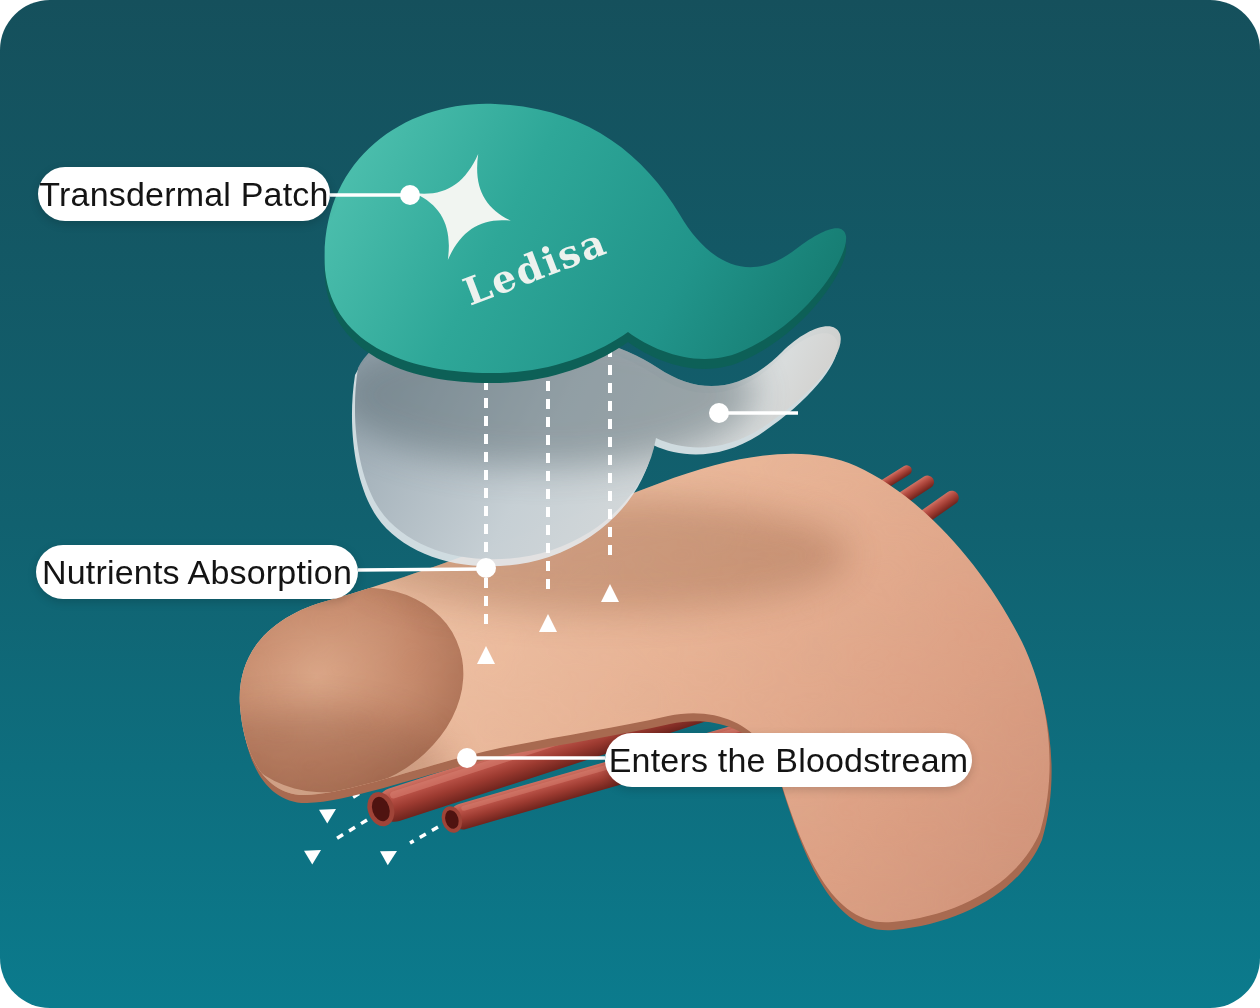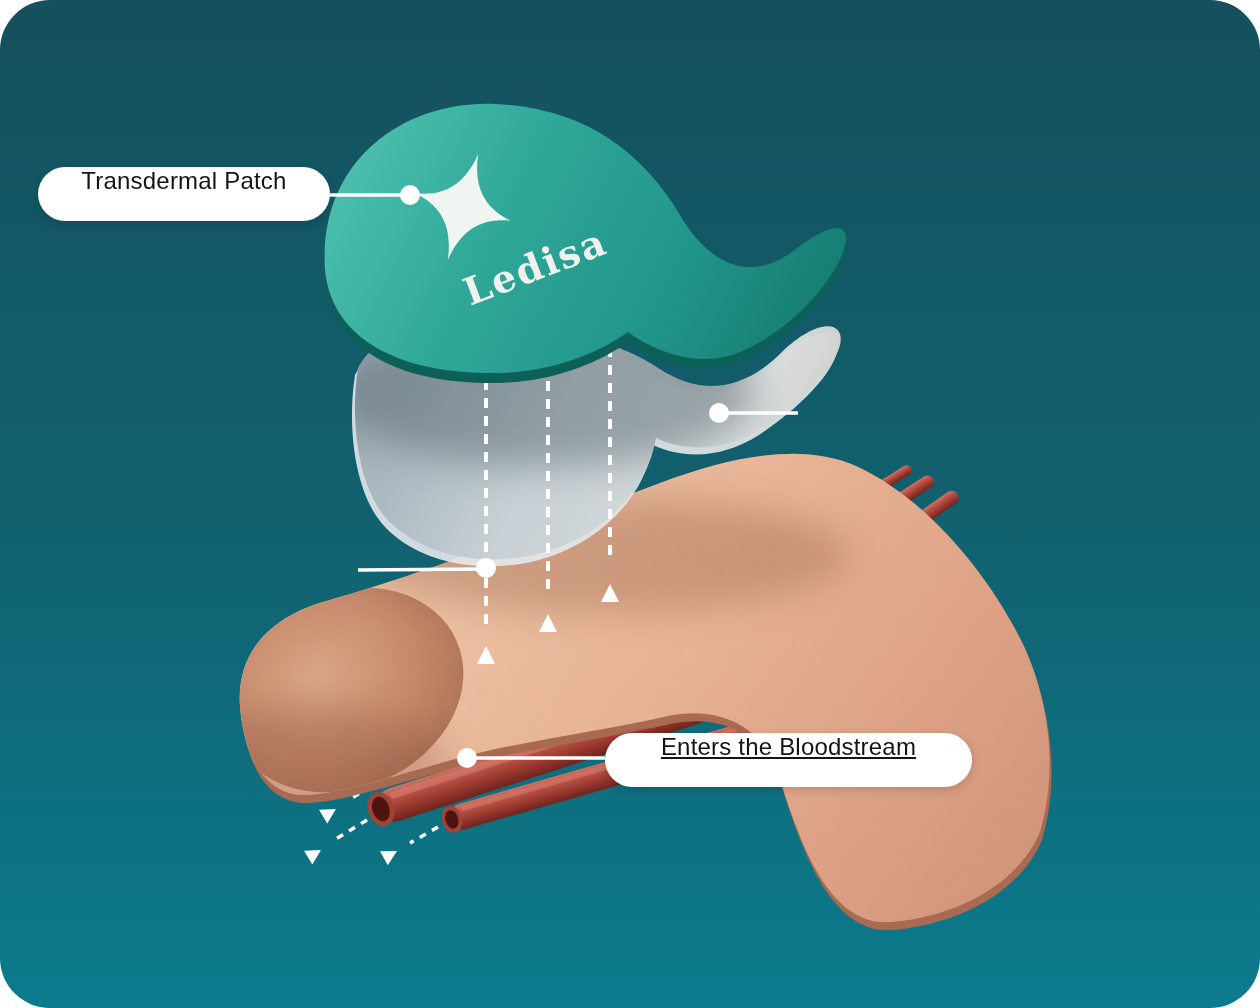--- a/index.html
+++ b/index.html
@@ -10,32 +10,32 @@
     overflow:hidden;
     background:linear-gradient(180deg,#15505c 0%,#11616f 52%,#0b7b8d 100%);
     font-family:"Liberation Sans",sans-serif;
   }
   .stage svg{position:absolute;inset:0;display:block;}
   .pill{
     position:absolute;
     height:54px;
     background:#ffffff;
     border-radius:27px;
-    display:flex;align-items:flex-start;justify-content:center;
-    font-size:24px;
+    display:flex;align-items:center;justify-content:center;
+    font-size:34px;
     color:#141414;
     letter-spacing:.2px;
     box-shadow:0 3px 10px rgba(0,0,0,.16);
     white-space:nowrap;
     z-index:3;
   }
   #pill-patch{left:38px;top:167px;width:292px;}
   #pill-vitamins{left:798px;top:387px;width:304px;}
   #pill-nutrients{left:36px;top:545px;width:322px;}
-  #pill-bloodstream{left:605px;top:733px;width:367px;text-decoration:underline;}
+  #pill-bloodstream{left:605px;top:733px;width:367px;}
 </style>
 </head>
 <body>
 
 <div class="stage">
 
 <svg viewBox="0 0 1260 1008" width="1260" height="1008" aria-hidden="true">
   <defs>
     <linearGradient id="patchG" gradientUnits="userSpaceOnUse" x1="360" y1="110" x2="820" y2="350">
       <stop offset="0" stop-color="#4ec0ae"></stop>
@@ -186,17 +186,20 @@
     <g>
       <line x1="467" y1="758" x2="605" y2="758"></line>
           <circle cx="467" cy="758" r="10" stroke="none"></circle>
     </g>
   </g>
 </svg>
 
   <div class="pill" id="pill-patch">
     <span>Transdermal Patch</span>
   </div>
+  <div class="pill" id="pill-nutrients">
+    <span>Nutrients Absorption</span>
+  </div>
   <div class="pill" id="pill-bloodstream">
     <span>Enters the Bloodstream</span>
   </div>
 
 </div>
 
 </body></html>

